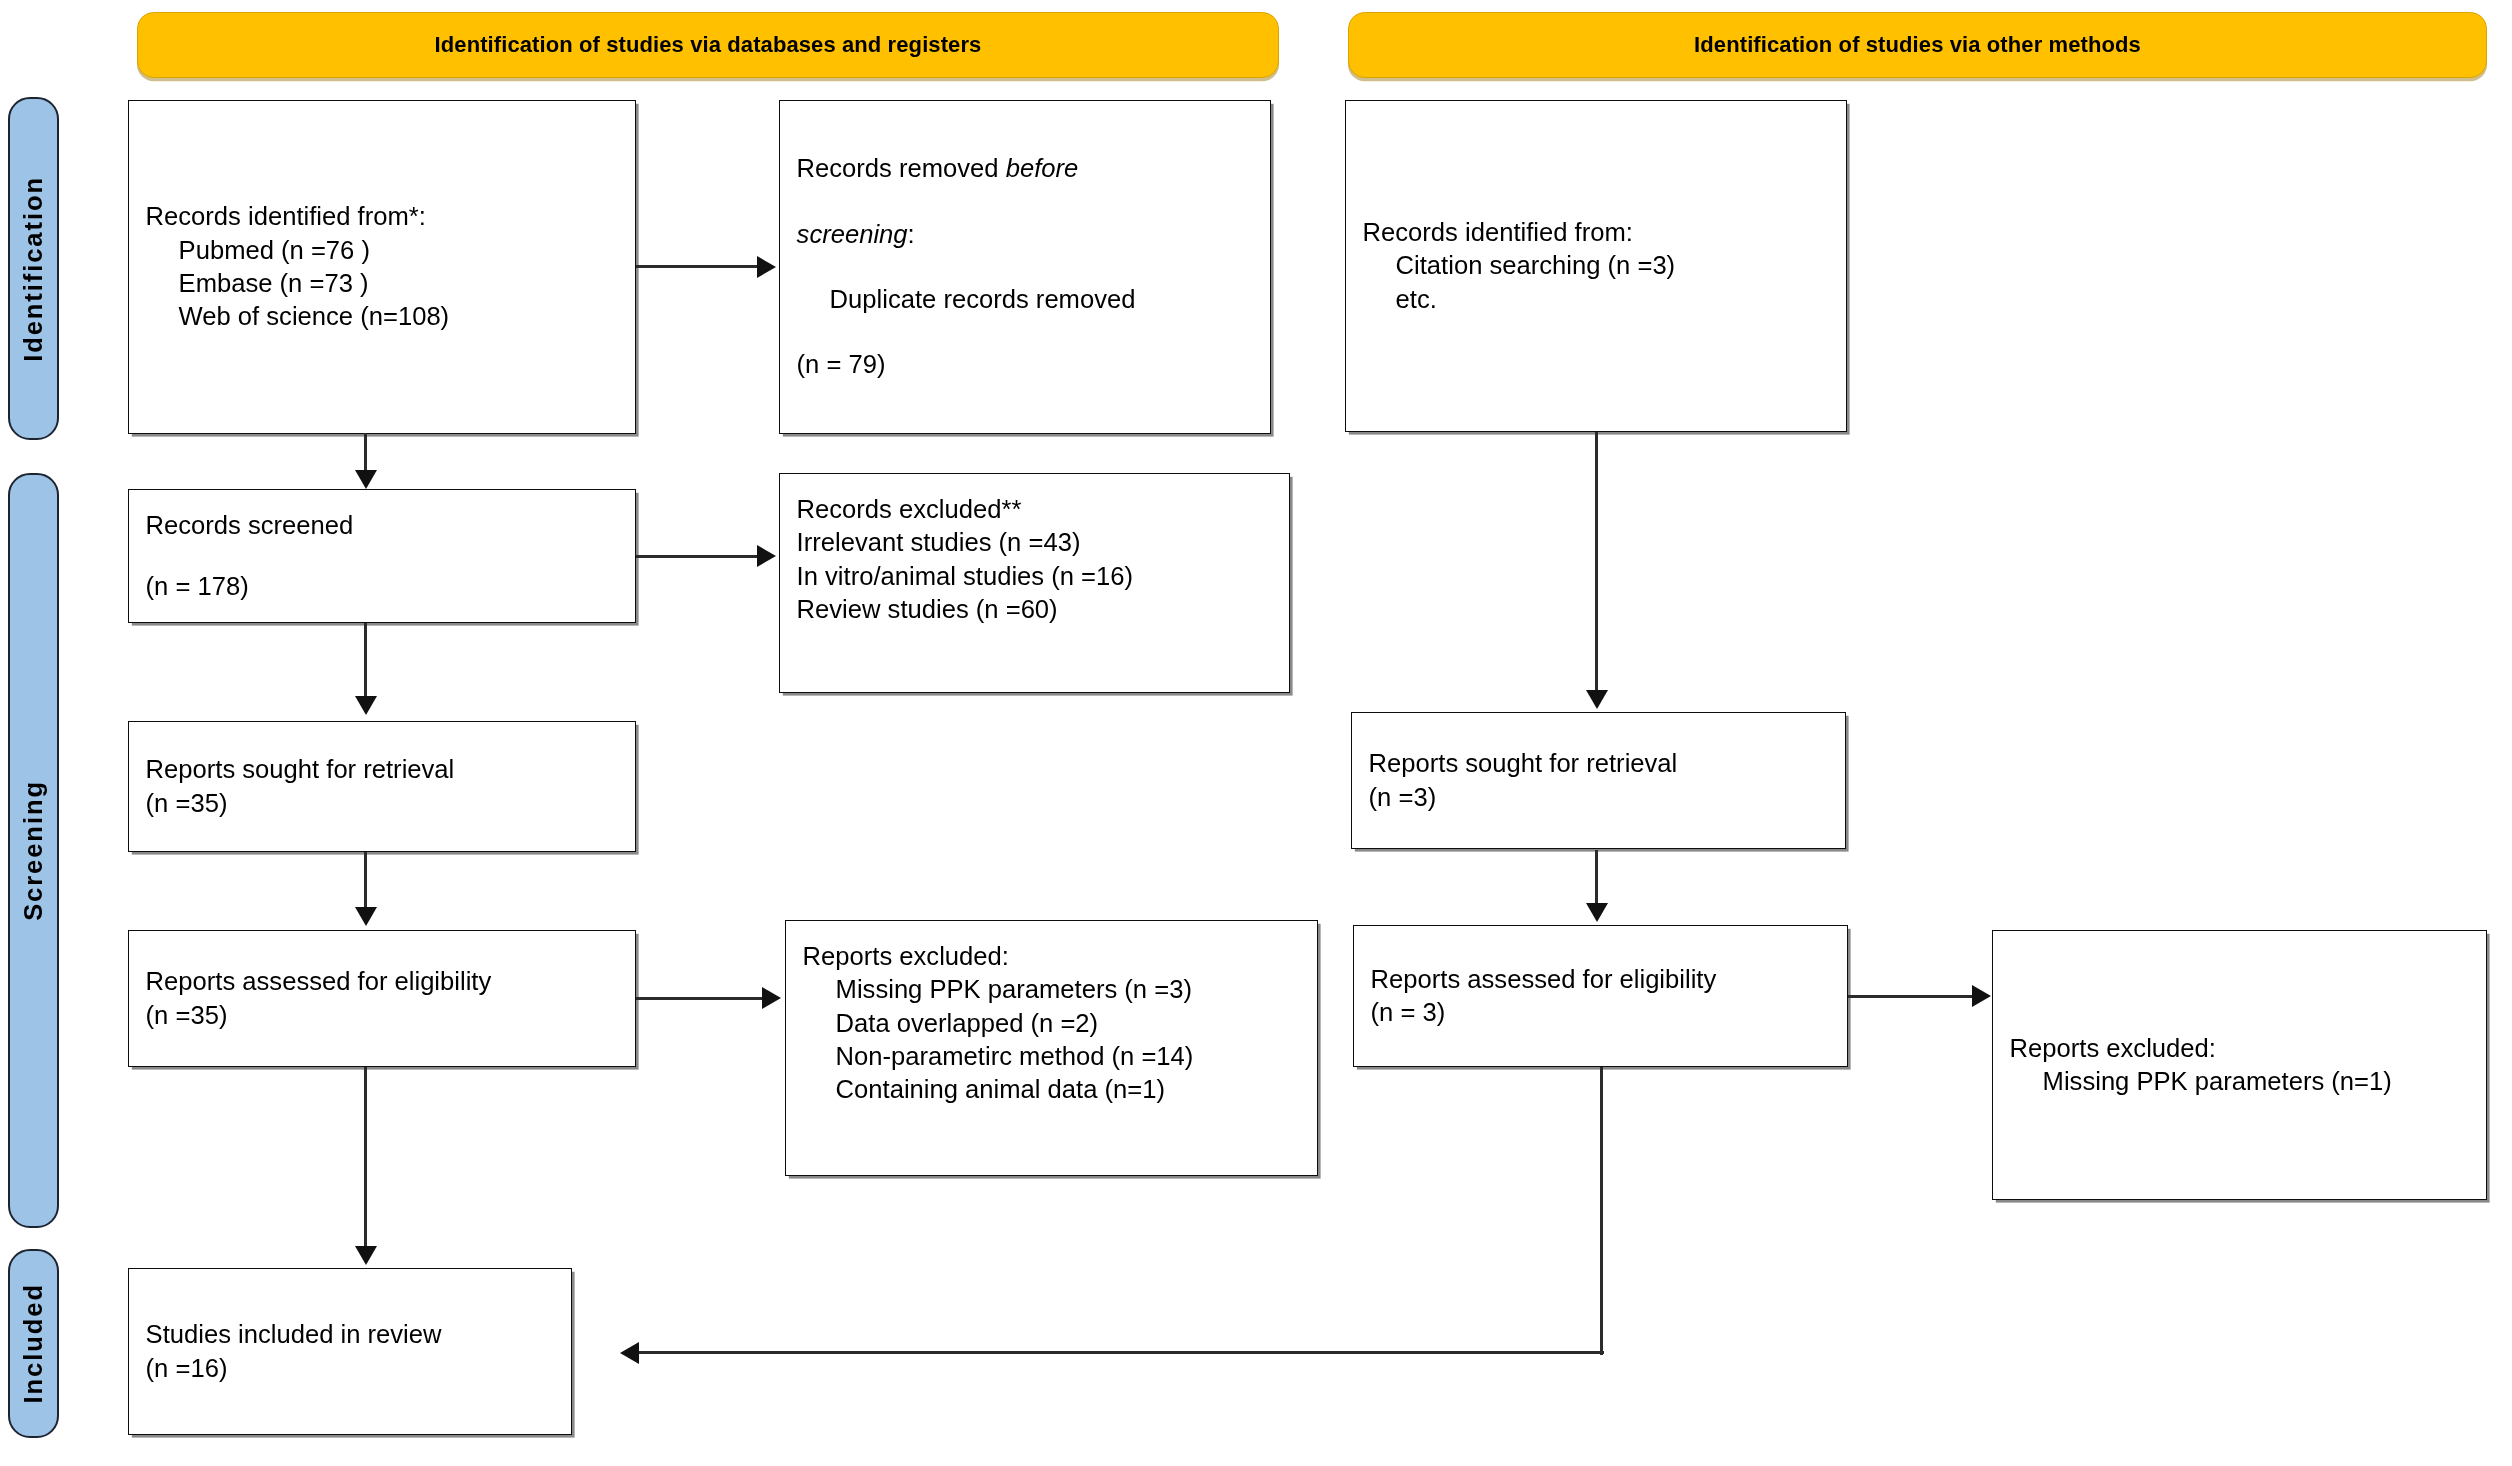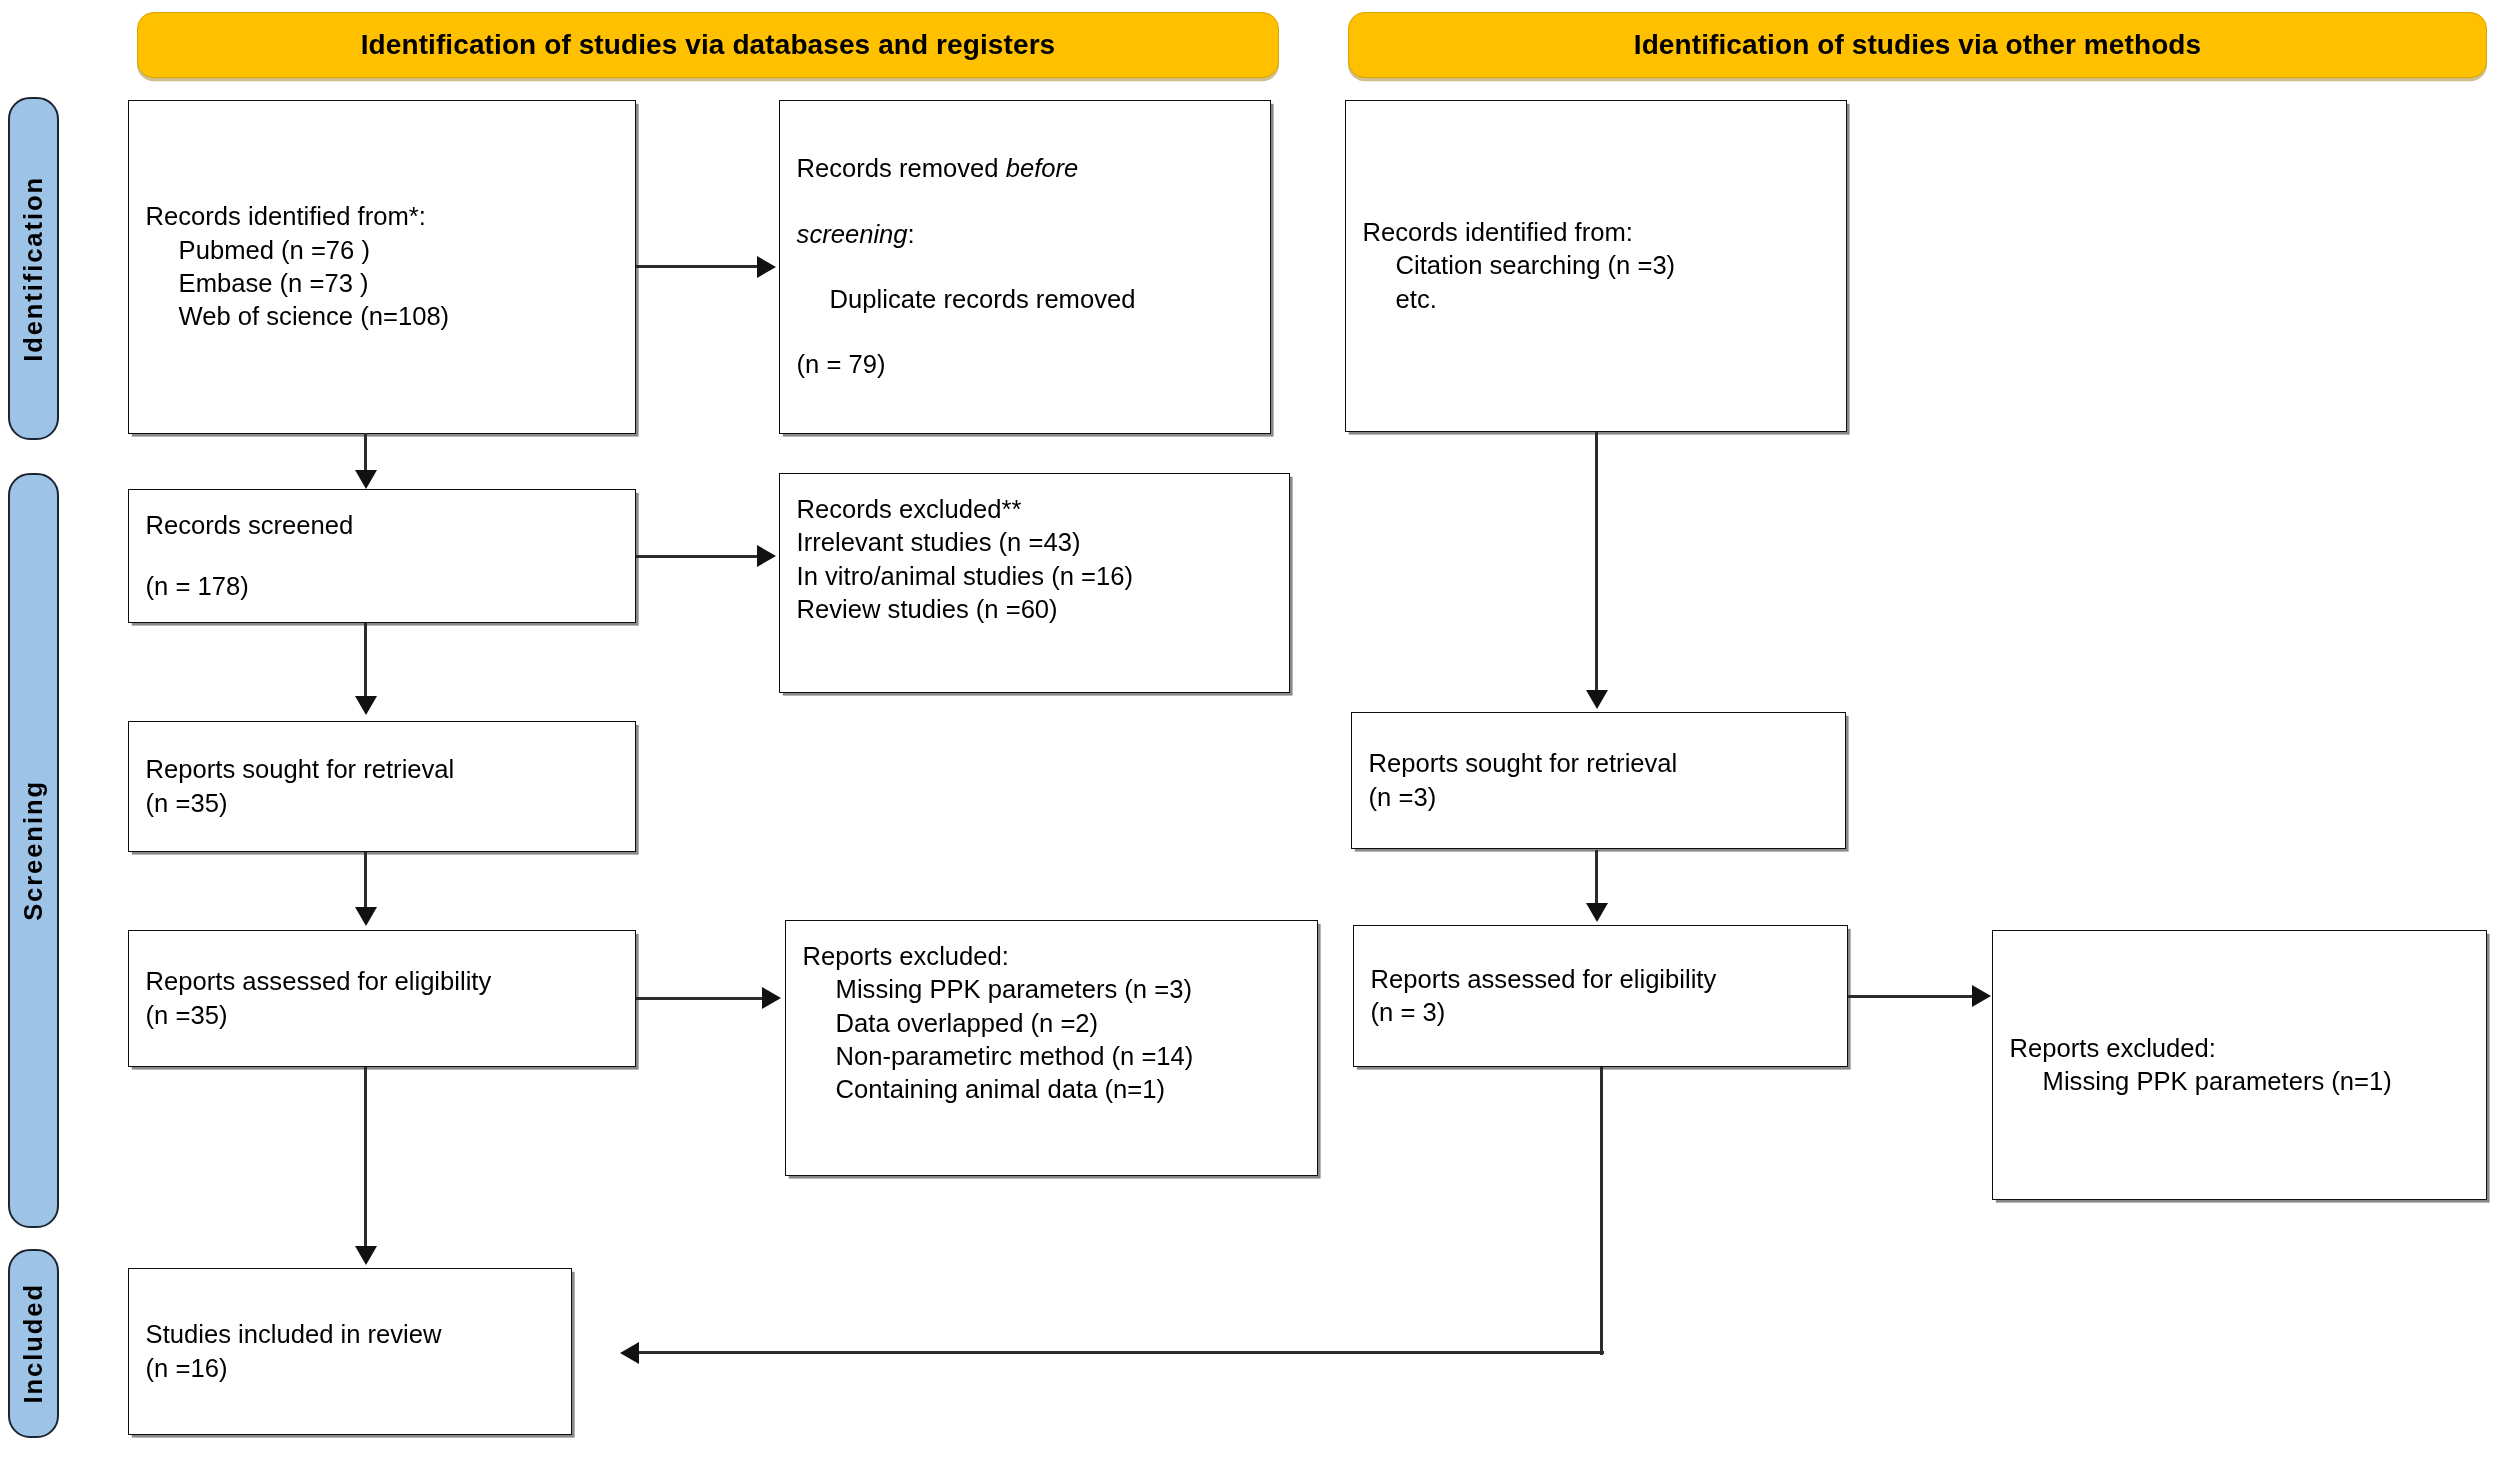--- a/index.html
+++ b/index.html
@@ -9,21 +9,21 @@
   
   .hdr{
     position:absolute;
     background:#FFC000;
     border:1.9px solid #d9a400;
     border-radius:16.6px;
     box-shadow:0 3.2px 0 0 rgba(150,110,0,.45);
     display:flex;align-items:center;justify-content:center;
     color:#000;
     font-weight:bold;
-    font-size:28px;
+    font-size:22px;
     letter-spacing:0.1px;
     text-align:center;
   }
 
   
   .side{
     position:absolute;
     background:#9DC3E6;
     border:2.6px solid #1b2430;
     border-radius:22px;

